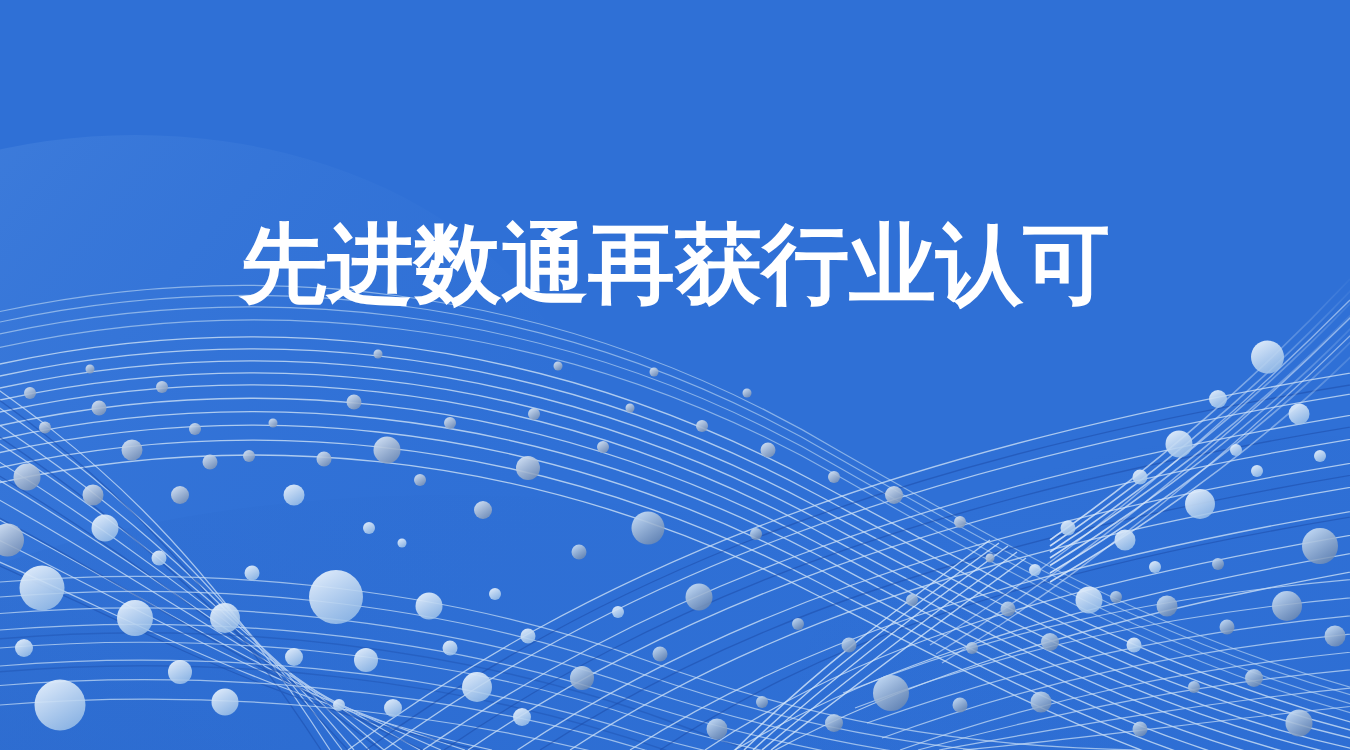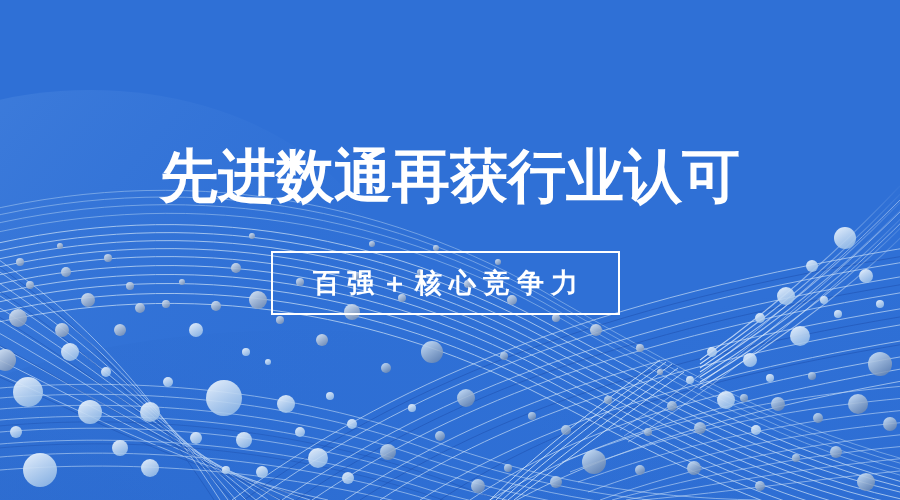--- a/index.html
+++ b/index.html
@@ -343,18 +343,15 @@
       <circle cx="252" cy="236" r="3" fill="url(#bubGradA)"></circle>
       <circle cx="108" cy="258" r="4" fill="url(#bubGradA)"></circle>
       <circle cx="60" cy="246" r="3" fill="url(#bubGradA)"></circle>
       <circle cx="20" cy="262" r="4" fill="url(#bubGradA)"></circle>
     </g>
   </svg>
 
   <div id="content">
     <div id="title">先进数通再获行业认可</div>
 
-    <div id="subtitle-box">
-      <span id="subtitle-text">百强＋核心竞争力</span>
-    </div>
   </div>
 
 </div>
 
 </body></html>

